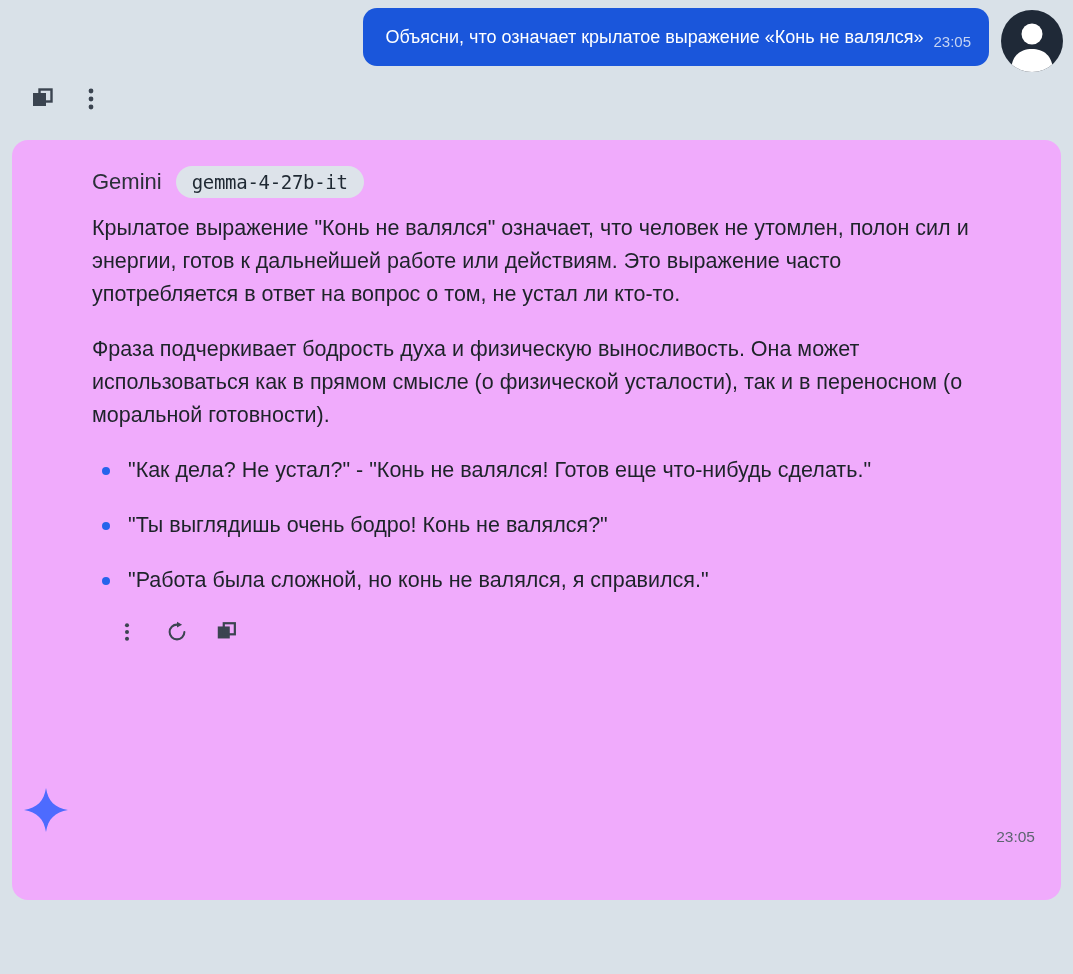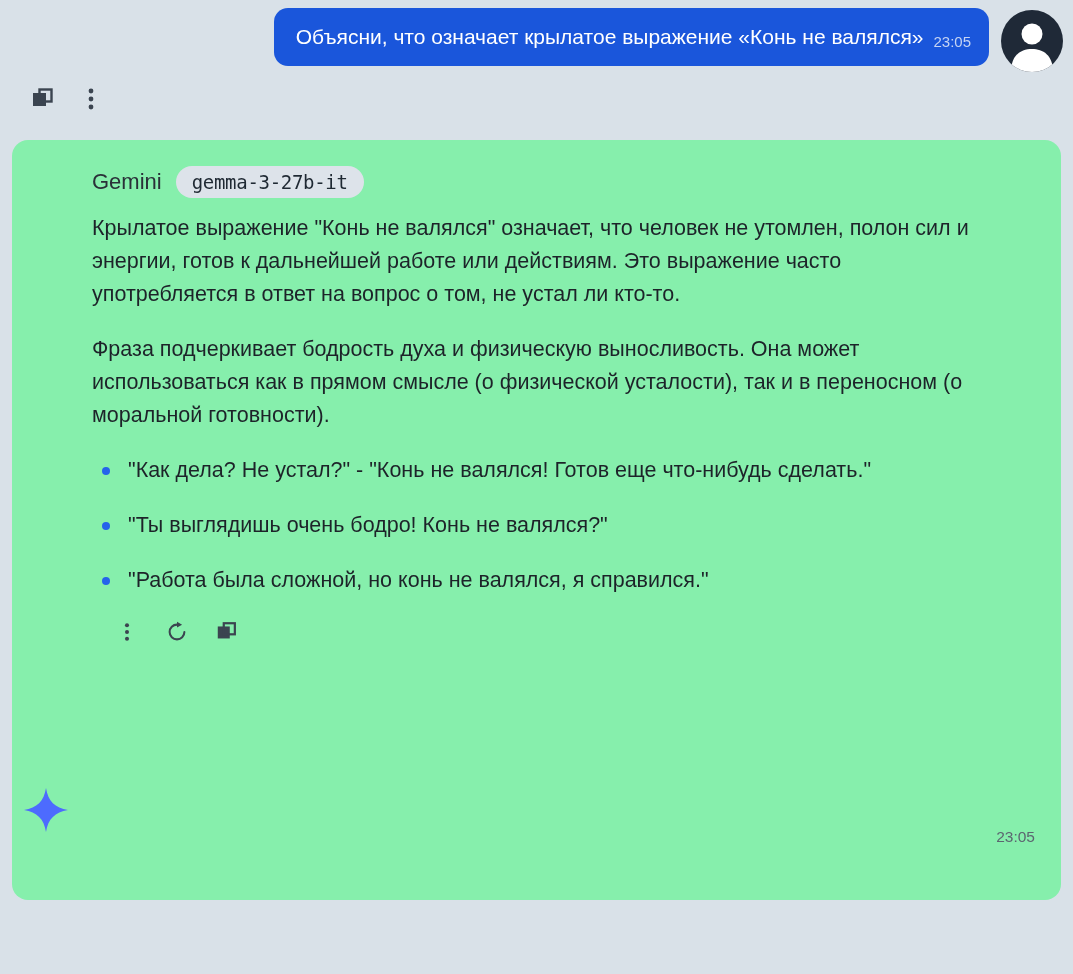--- a/index.html
+++ b/index.html
@@ -34,21 +34,21 @@
     color: #ffffff;
     border-radius: 14px;
     padding: 14px 18px 14px 22px;
     max-width: 930px;
     display: flex;
     align-items: flex-end;
     gap: 10px;
     box-sizing: border-box;
   }
   .user-text {
-    font-size: 21px;
+    font-size: 18px;
     line-height: 30px;
     white-space: nowrap;
   }
   .user-time {
     font-size: 15px;
     color: #c5d3f3;
     padding-bottom: 2px;
     white-space: nowrap;
   }
   .avatar {
@@ -78,21 +78,21 @@
     justify-content: center;
     width: 26px;
     height: 26px;
     cursor: pointer;
   }
 
   
   .assistant-card {
     position: relative;
     margin: 28px 12px 0 12px;
-    background: #86efac;
+    background: #f0abfc;
     border-radius: 16px;
     padding: 26px 30px 16px 80px;
     min-height: 760px;
     box-sizing: border-box;
   }
   .assistant-head {
     display: flex;
     align-items: center;
     gap: 14px;
     margin-bottom: 14px;
@@ -200,21 +200,21 @@
         <circle cx="13" cy="13" r="2.4" fill="#3b4450"></circle>
         <circle cx="13" cy="21" r="2.4" fill="#3b4450"></circle>
       </svg>
     </span>
   </div>
 
   <div class="assistant-card">
 
     <div class="assistant-head">
       <span class="assistant-name">Gemini</span>
-      <span class="model-badge">gemma-3-27b-it</span>
+      <span class="model-badge">gemma-4-27b-it</span>
     </div>
 
     <div class="assistant-body">
       <p>Крылатое выражение "Конь не валялся" означает, что человек не утомлен, полон сил и энергии, готов к дальнейшей работе или действиям. Это выражение часто употребляется в ответ на вопрос о том, не устал ли кто-то.</p>
       <p>Фраза подчеркивает бодрость духа и физическую выносливость. Она может использоваться как в прямом смысле (о физической усталости), так и в переносном (о моральной готовности).</p>
       <ul>
         <li>"Как дела? Не устал?" - "Конь не валялся! Готов еще что-нибудь сделать."</li>
         <li>"Ты выглядишь очень бодро! Конь не валялся?"</li>
         <li>"Работа была сложной, но конь не валялся, я справился."</li>
       </ul>

